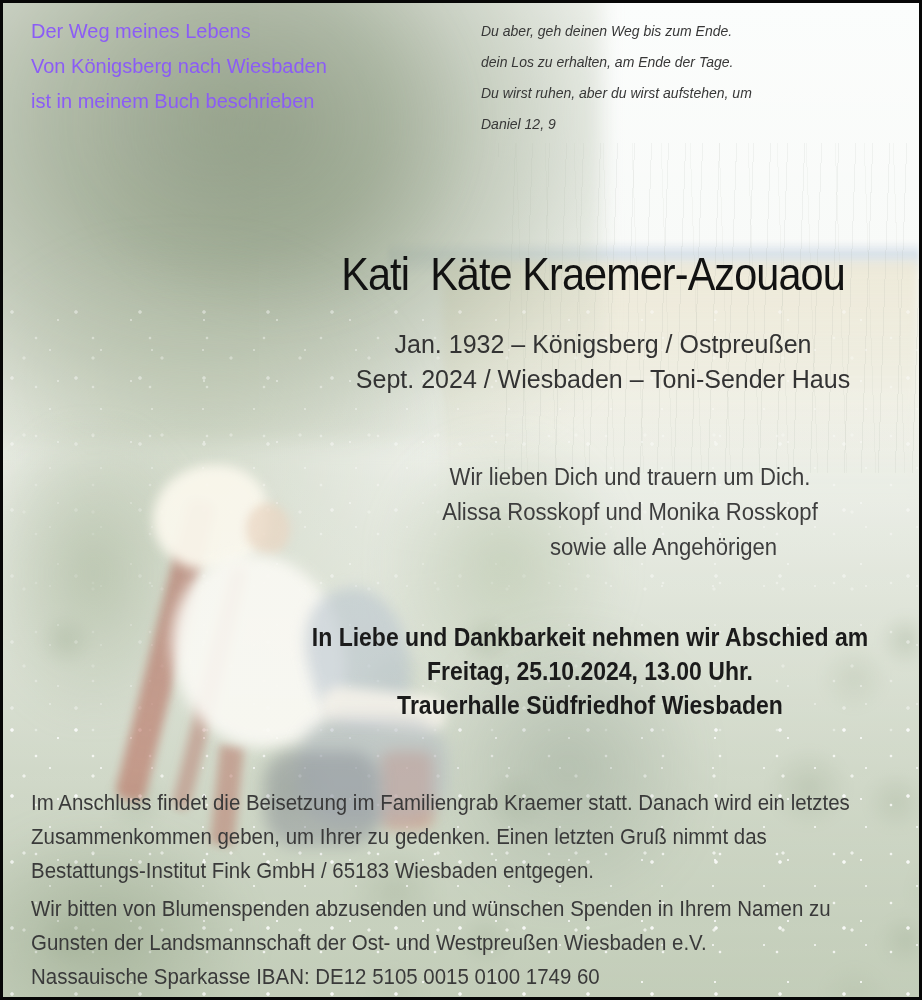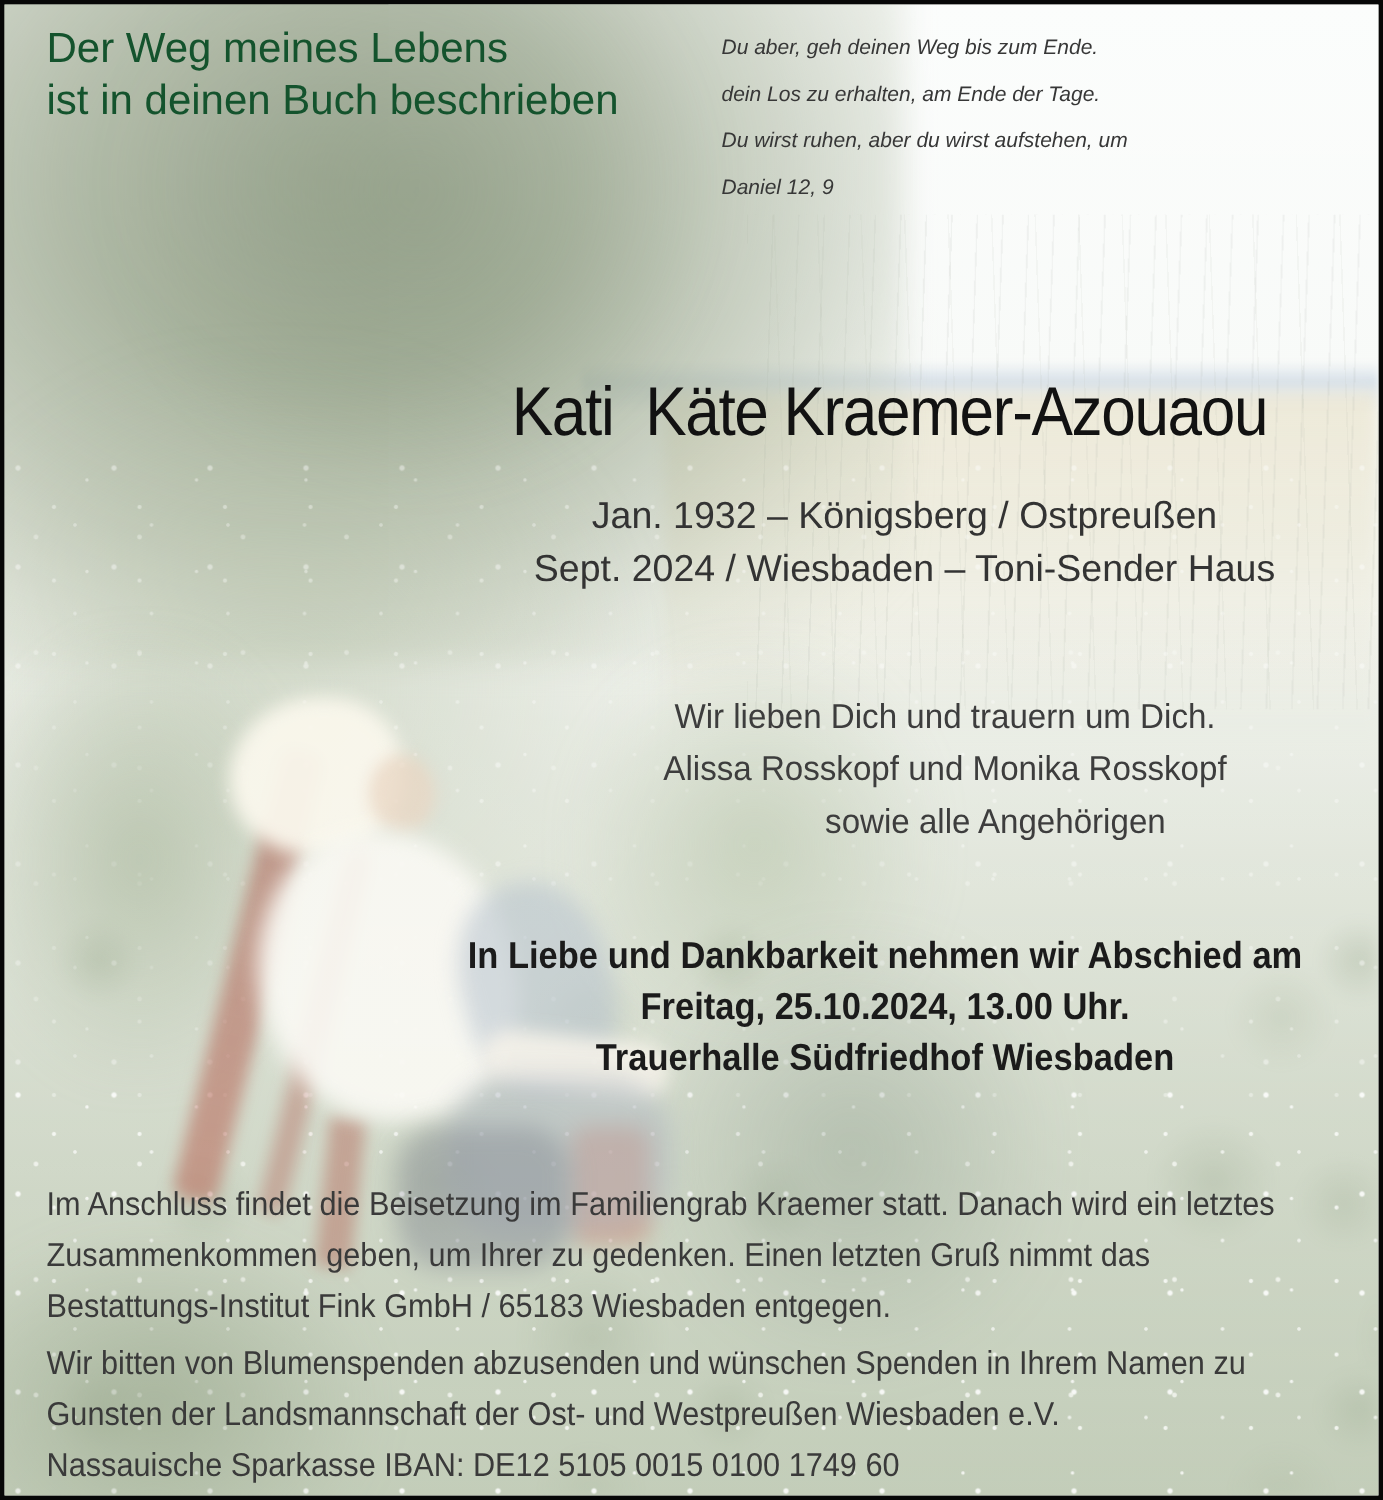--- a/index.html
+++ b/index.html
@@ -74,21 +74,21 @@
   .forearm{left:318px;top:688px;width:125px;height:38px;border-radius:20px;transform:rotate(6deg);filter:blur(6px);
     background:rgba(246,241,230,.85);}
   .lap{left:295px;top:715px;width:150px;height:105px;border-radius:42px;filter:blur(8px);
     background:rgba(155,165,178,.5);}
   .legs{left:262px;top:748px;width:115px;height:95px;border-radius:30px;filter:blur(8px);
     background:rgba(99,107,118,.45);}
   .wash{left:0;top:0;right:0;bottom:0;
     background:linear-gradient(180deg,rgba(255,255,255,.3),rgba(255,255,255,.12) 35%,rgba(255,255,255,.18) 70%,rgba(255,255,255,.26));}
 
   
-  .motto{left:28px;top:11px;font-size:28px;line-height:35px;color:#14532d;}
+  .motto{left:28px;top:11px;font-size:20px;line-height:35px;color:#8b5cf6;}
   .verse{left:478px;top:13px;font-size:14px;line-height:31px;font-style:italic;color:#373737;}
   .name{left:240px;top:244px;width:700px;text-align:center;font-size:46px;line-height:54px;
     color:#121212;white-space:pre;letter-spacing:-1px;transform:scaleX(.9);transform-origin:center top;}
   .dates{left:250px;top:324px;width:700px;text-align:center;font-size:25px;line-height:35px;color:#333333;}
   .mourning{left:277px;top:457px;width:700px;text-align:center;font-size:23px;line-height:35px;color:#3d3d3d;
     transform:scaleX(.96);transform-origin:center top;}
   .mourning .shift{transform:translateX(35px);}
   .farewell{left:237px;top:617px;width:700px;text-align:center;font-size:25px;line-height:34px;font-weight:bold;
     color:#1b1b1b;transform:scaleX(.92);transform-origin:center top;}
   .para{left:28px;width:880px;font-size:22px;line-height:34px;color:#3a3a3a;white-space:nowrap;
@@ -126,21 +126,22 @@
     <div class="ly blouse"></div>
     <div class="ly vest"></div>
     <div class="ly forearm"></div>
     <div class="ly lap"></div>
     <div class="ly legs"></div>
     <div class="ly wash"></div>
   </div>
 
   <div class="ly motto">
     <div>Der Weg meines Lebens</div>
-    <div>ist in deinen Buch beschrieben</div>
+    <div>Von Königsberg nach Wiesbaden</div>
+    <div>ist in meinem Buch beschrieben</div>
   </div>
 
   <div class="ly verse">
     <div>Du aber, geh deinen Weg bis zum Ende.</div>
     <div>dein Los zu erhalten, am Ende der Tage.</div>
     <div>Du wirst ruhen, aber du wirst aufstehen, um</div>
     <div>Daniel 12, 9</div>
   </div>
 
   <h1 class="ly name" style="margin:0;font-weight:normal;">Kati  Käte Kraemer-Azouaou</h1>

